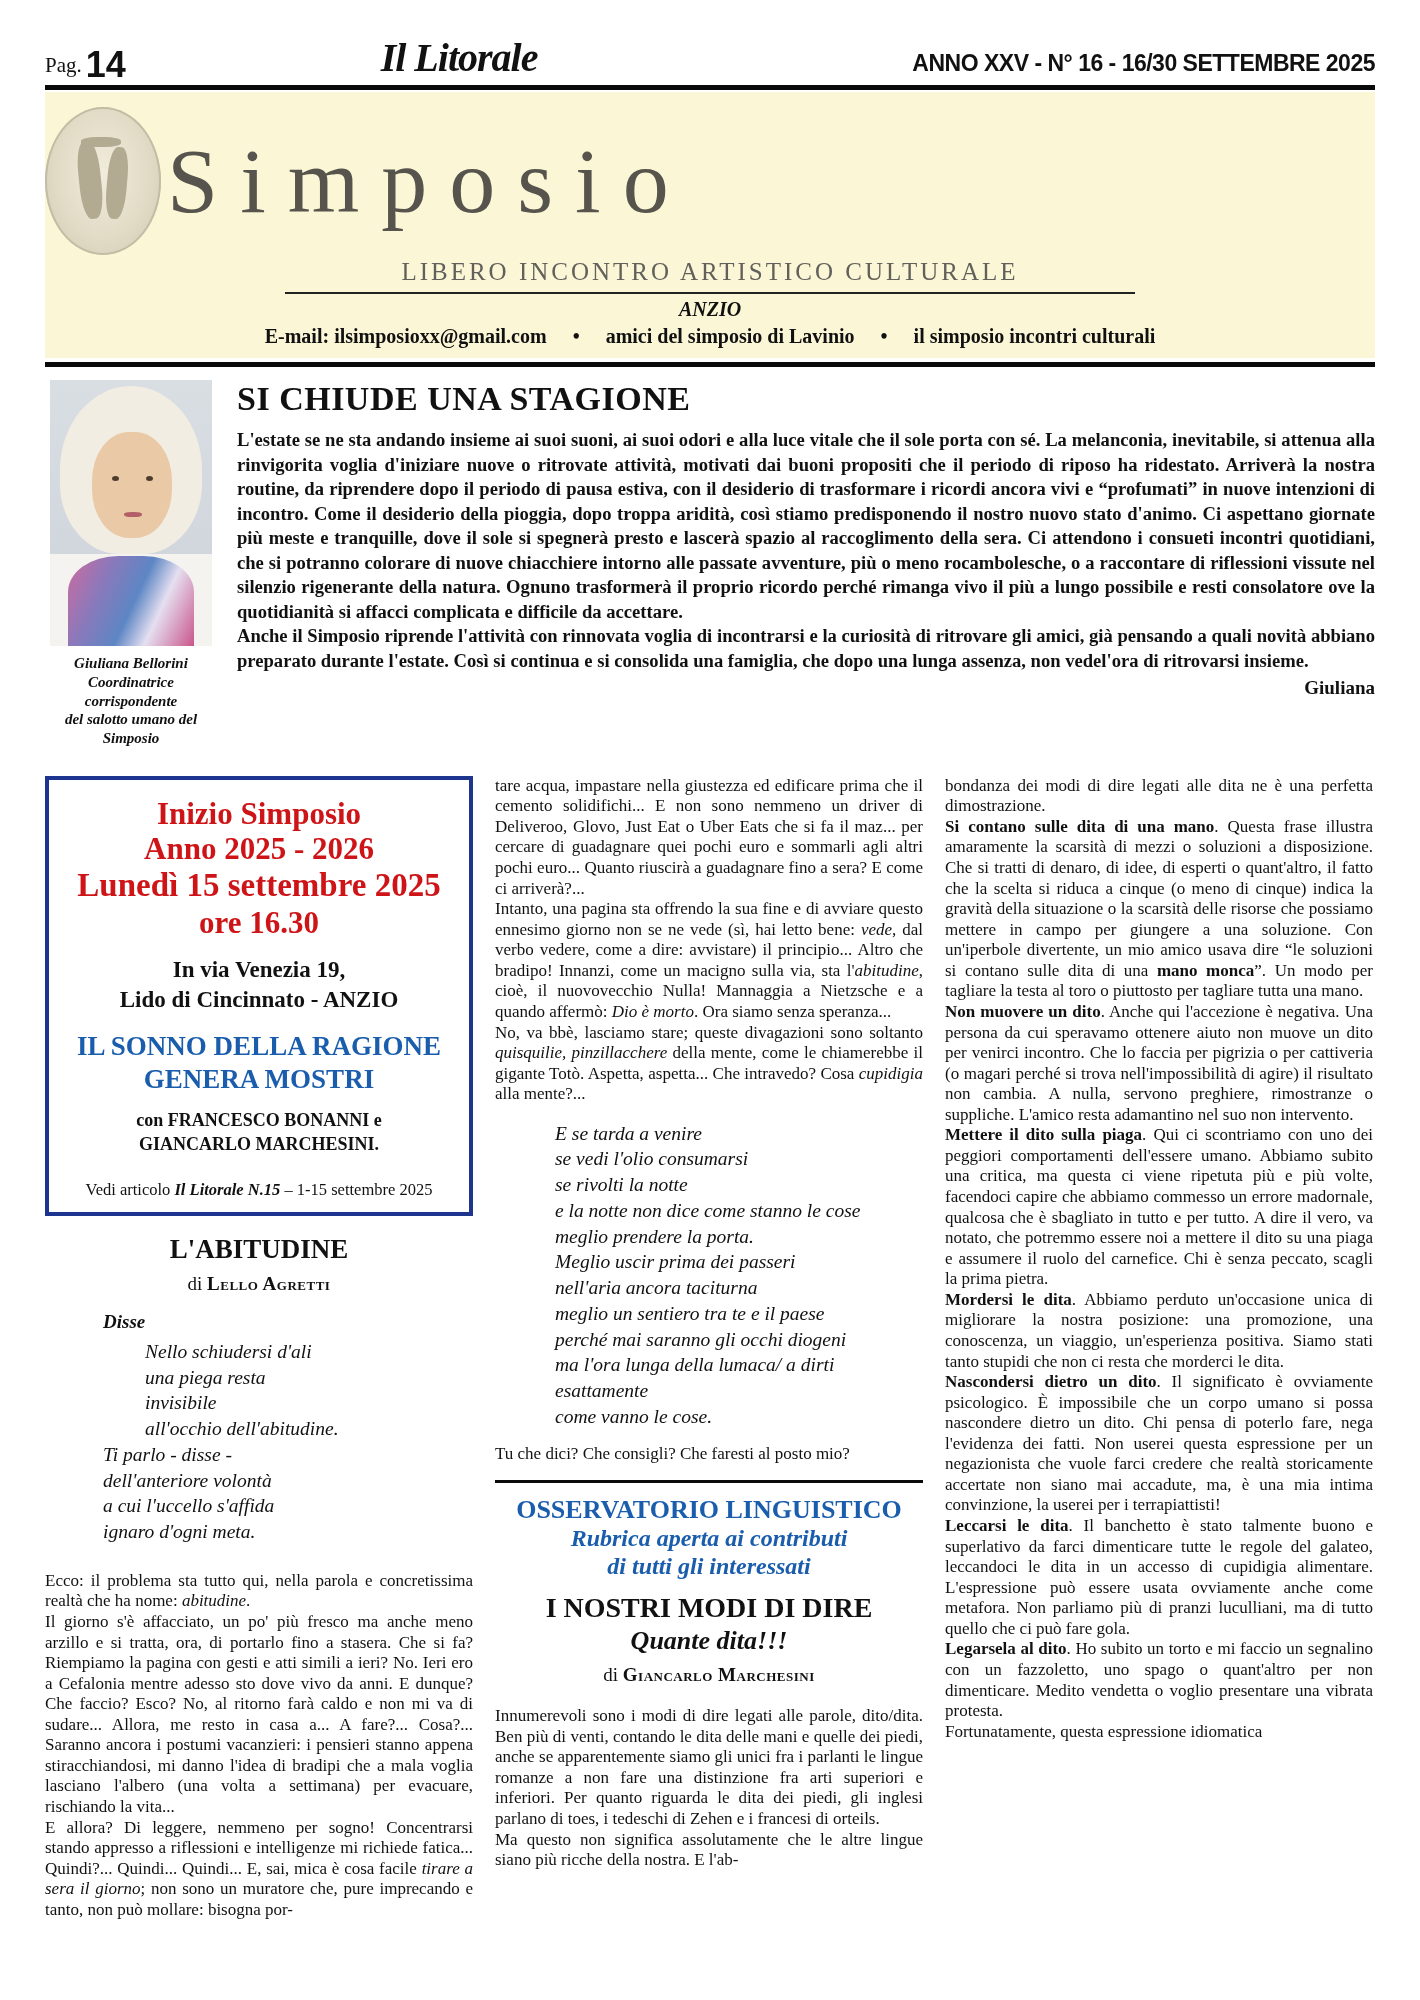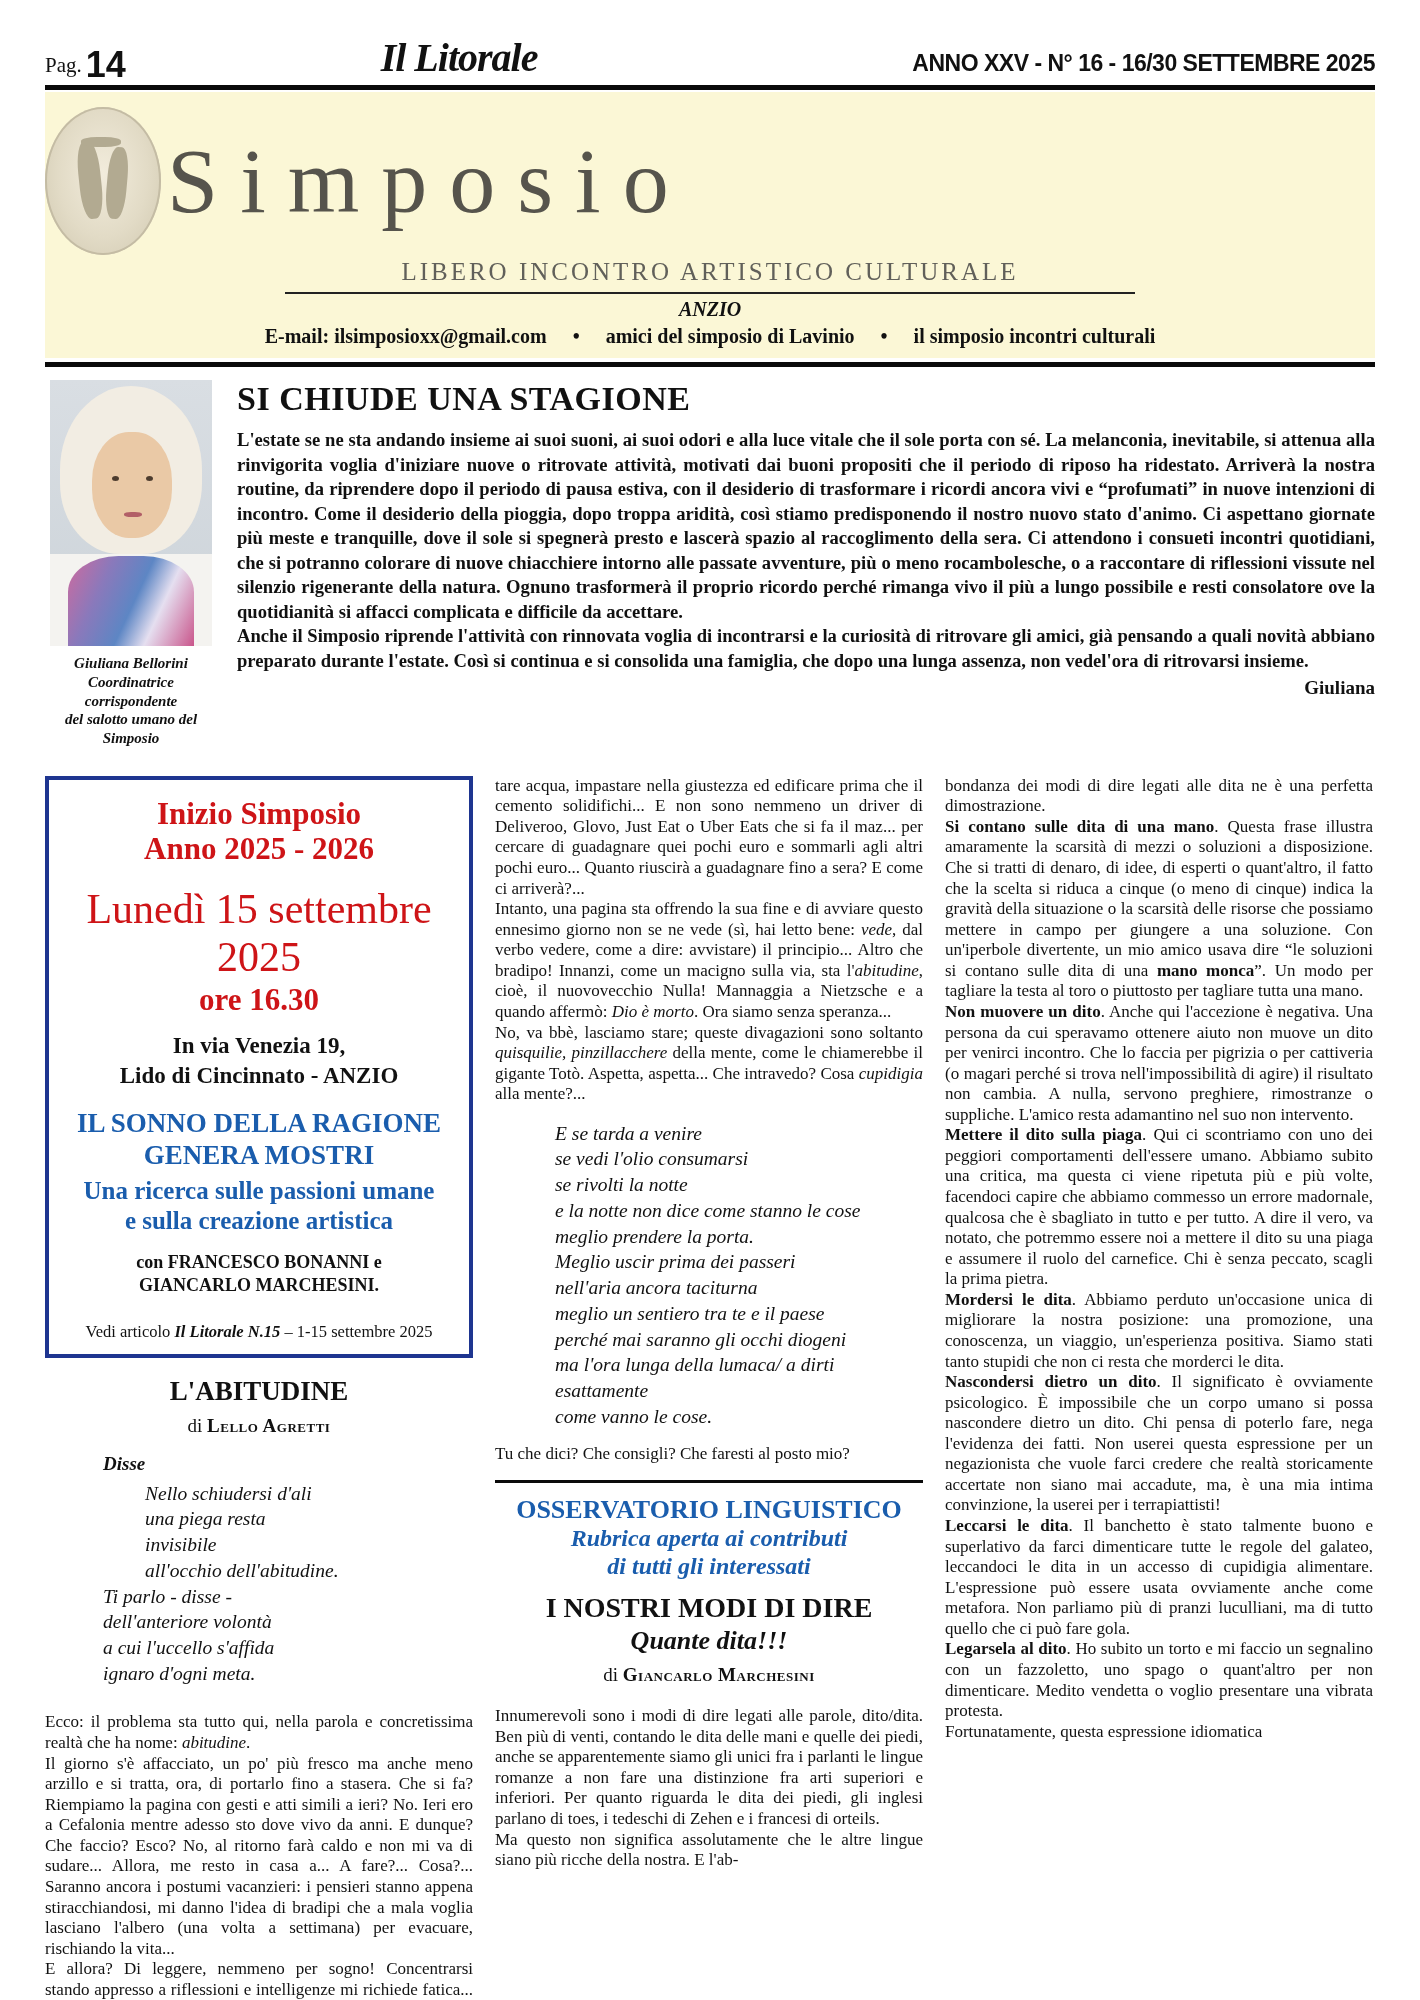--- a/index.html
+++ b/index.html
@@ -51,21 +51,21 @@
   .signature{font-weight:bold;font-size:19px;text-align:right;margin-top:4px;}
   
   .cols{display:flex;gap:22px;margin-top:28px;}
   .col{width:428px;flex:0 0 auto;}
   .body p{margin:0;font-size:17px;line-height:1.21;text-align:justify;}
   
   .ebox{border:4px solid #1e3590;text-align:center;padding:16px 8px 12px;box-sizing:border-box;}
   .red{color:#ce1417;}
   .blue{color:#1a5dad;}
   .ebx-t1{font-size:31px;font-weight:bold;line-height:1.15;}
-  .ebx-date{font-size:42px;font-weight:normal;line-height:1.15;margin-top:18px;}
+  .ebx-date{font-size:33px;font-weight:bold;line-height:1.15;}
   .ebx-addr{font-size:23px;font-weight:bold;line-height:1.3;margin-top:14px;}
   .ebx-theme{font-size:27px;font-weight:bold;line-height:1.2;margin-top:16px;}
   .ebx-sub{font-size:25px;font-weight:bold;line-height:1.22;margin-top:4px;}
   .ebx-speakers{font-size:18px;font-weight:bold;line-height:1.3;margin-top:14px;}
   .ebx-ref{font-size:16.5px;margin-top:24px;}
   
   .sec-title{font-size:27px;font-weight:bold;text-align:center;margin-top:18px;}
   .byline{font-size:19px;text-align:center;margin-top:8px;}
   .st-b{font-weight:bold;} .st-i{font-style:italic;}
   .st-c{font-variant:small-caps;letter-spacing:.5px;font-weight:600;}
@@ -154,24 +154,20 @@
         <div class="ebx-t1 red">Anno 2025 - 2026</div>
         <div class="ebx-date red">Lunedì 15 settembre 2025</div>
         <div class="ebx-t1 red">ore 16.30</div>
         <div class="ebx-addr">
           <div>In via Venezia 19,</div>
           <div>Lido di Cincinnato - ANZIO</div>
         </div>
         <div class="ebx-theme blue">
           <div>IL SONNO DELLA RAGIONE</div>
           <div>GENERA MOSTRI</div>
-        </div>
-        <div class="ebx-sub blue">
-          <div>Una ricerca sulle passioni umane</div>
-          <div>e sulla creazione artistica</div>
         </div>
         <div class="ebx-speakers">
           <div>con FRANCESCO BONANNI  e</div>
           <div>GIANCARLO MARCHESINI.</div>
         </div>
         <div class="ebx-ref"><span>Vedi articolo </span><span class="st-b st-i">Il Litorale N.15</span><span> – 1-15 settembre 2025</span></div>
       </div>
 
       <div class="sec-title">L'ABITUDINE</div>
       <div class="byline"><span>di </span><span class="st-c">Lello Agretti</span></div>

